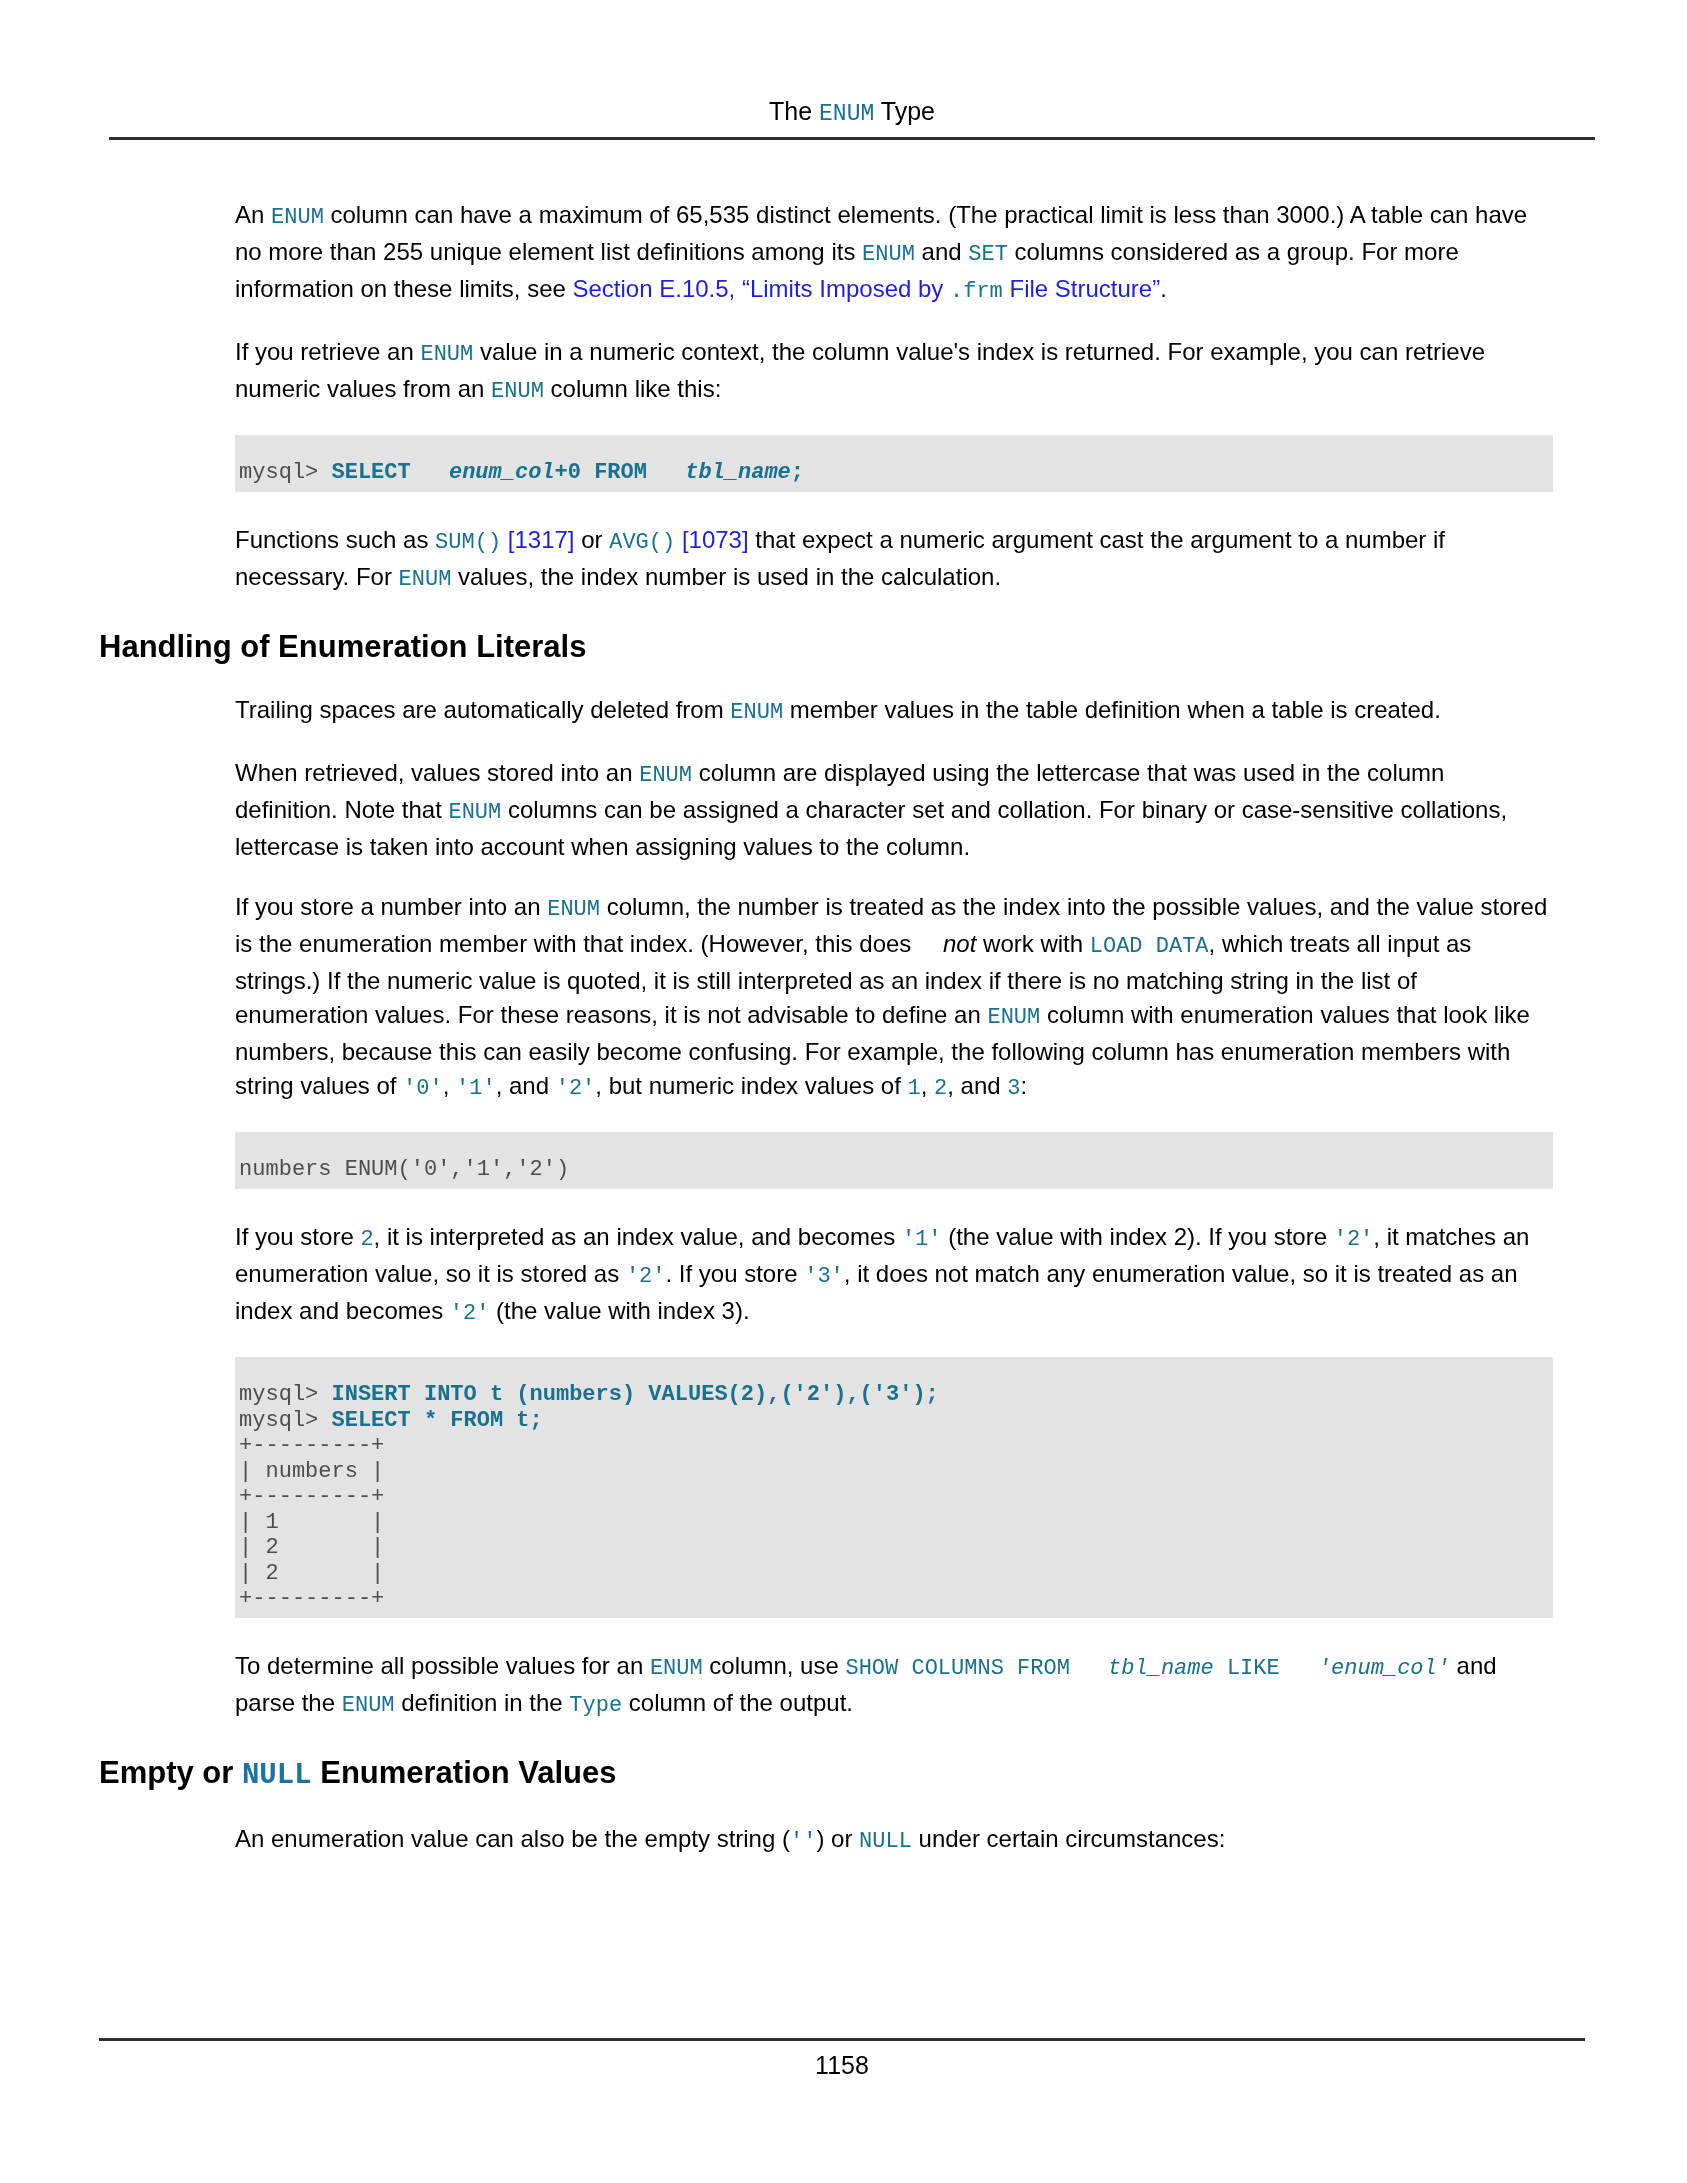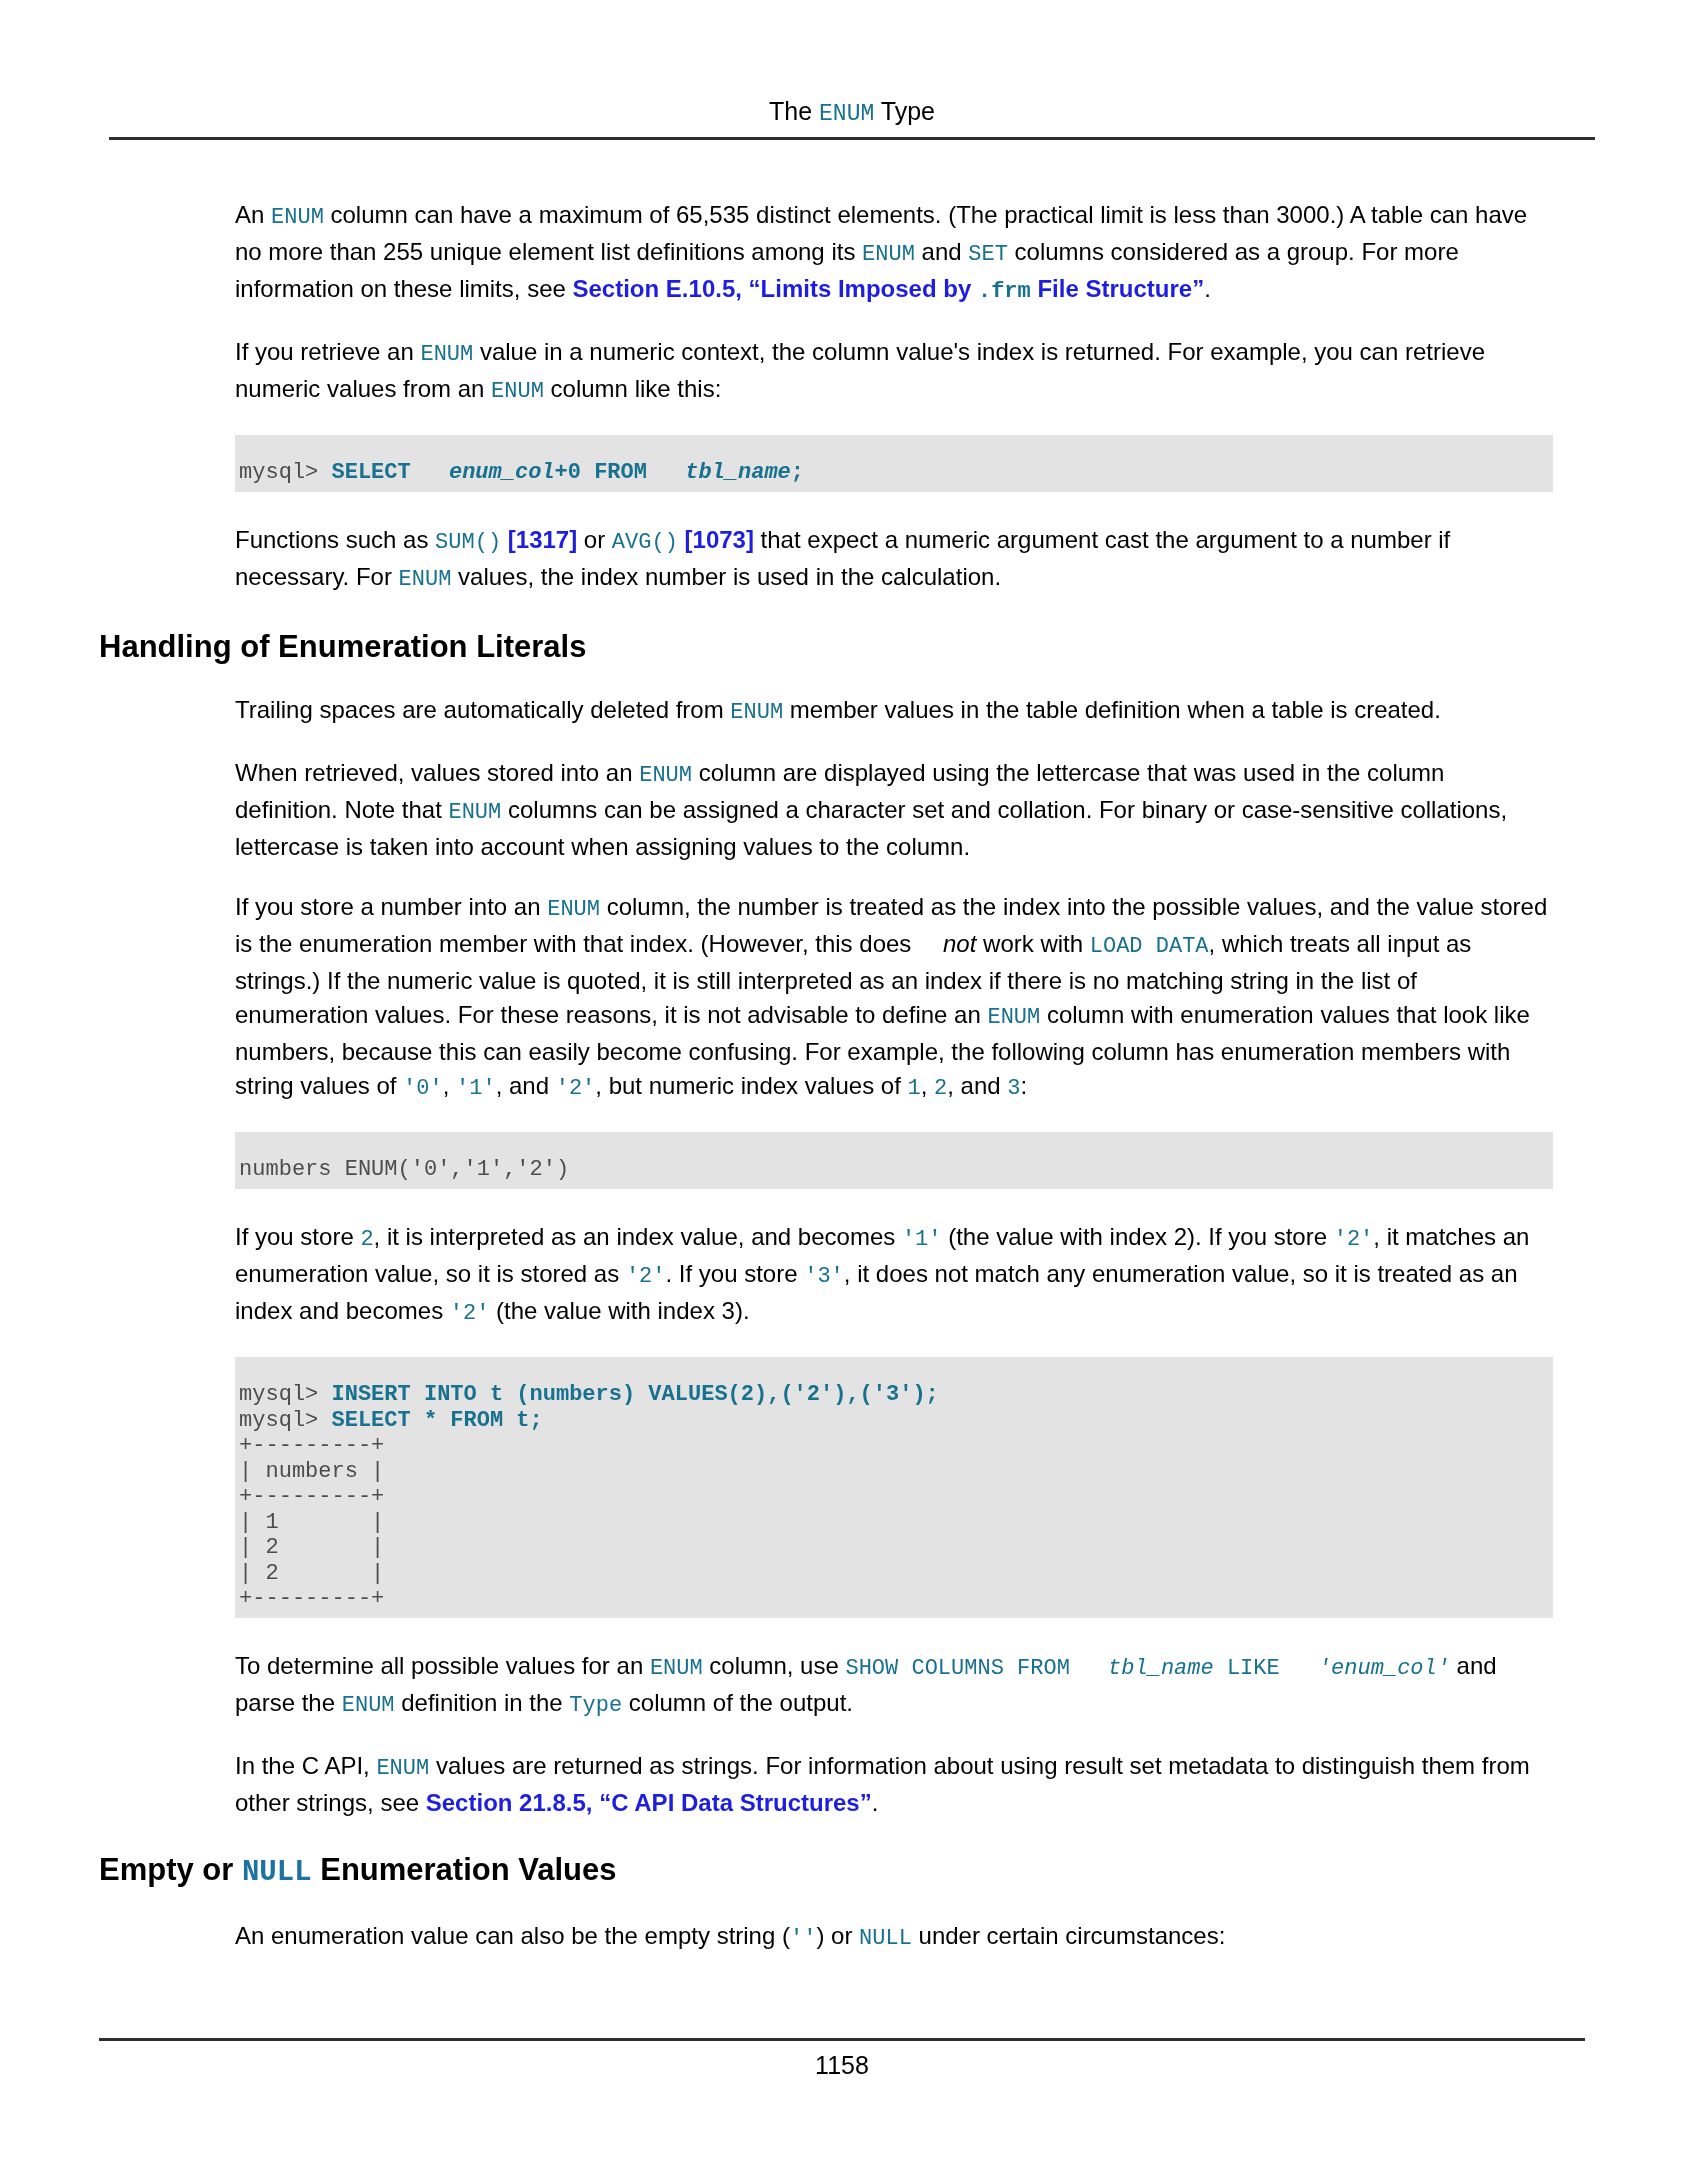--- a/index.html
+++ b/index.html
@@ -36,21 +36,21 @@
     color:var(--teal);
     font-size:22px;
   }
   .code-h{
     font-family:"Liberation Mono",monospace;
     color:var(--tealh);
     font-weight:bold;
     font-size:29px;
   }
   .it,.italic{font-style:italic;margin-left:25px;}
-  .link{color:var(--blue);text-decoration:none;cursor:pointer;font-weight:bold;}
+  .link{color:var(--blue);text-decoration:none;cursor:pointer;}
   .link-code{color:var(--teal);}
   .kw{color:var(--teal);font-weight:bold;}
   .gray{color:var(--codegray);}
   pre.codeblock{
     background:var(--codebg);
     margin:15px 0 31px;
     padding:25px 6.6px 6.6px 4.1px;
     font-family:"Liberation Mono",monospace;
     font-size:22px;line-height:25.5px;
     color:var(--codegray);
@@ -76,21 +76,20 @@
       <pre class="codeblock"><div class="cl"><span class="gray">mysql&gt; </span><span class="kw">SELECT </span><span class="kw italic">enum_col</span><span class="kw">+0 </span><span class="kw">FROM </span><span class="kw italic">tbl_name</span><span class="kw">;</span></div></pre>
       <p><span>Functions such as </span><span class="code">SUM()</span><span> </span><a class="link">[1317]</a><span> or </span><span class="code">AVG()</span><span> </span><a class="link">[1073]</a><span> that expect a numeric argument cast the argument to a number if necessary. For </span><span class="code">ENUM</span><span> values, the index number is used in the calculation.</span></p>
       <h2><span>Handling of Enumeration Literals</span></h2>
       <p><span>Trailing spaces are automatically deleted from </span><span class="code">ENUM</span><span> member values in the table definition when a table is created.</span></p>
       <p><span>When retrieved, values stored into an </span><span class="code">ENUM</span><span> column are displayed using the lettercase that was used in the column definition. Note that </span><span class="code">ENUM</span><span> columns can be assigned a character set and collation. For binary or case-sensitive collations, lettercase is taken into account when assigning values to the column.</span></p>
       <p><span>If you store a number into an </span><span class="code">ENUM</span><span> column, the number is treated as the index into the possible values, and the value stored is the enumeration member with that index. (However, this does </span><span class="it">not</span><span> work with </span><span class="code">LOAD DATA</span><span>, which treats all input as strings.) If the numeric value is quoted, it is still interpreted as an index if there is no matching string in the list of enumeration values. For these reasons, it is not advisable to define an </span><span class="code">ENUM</span><span> column with enumeration values that look like numbers, because this can easily become confusing. For example, the following column has enumeration members with string values of </span><span class="code">'0'</span><span>, </span><span class="code">'1'</span><span>, and </span><span class="code">'2'</span><span>, but numeric index values of </span><span class="code">1</span><span>, </span><span class="code">2</span><span>, and </span><span class="code">3</span><span>:</span></p>
       <pre class="codeblock"><div class="cl"><span class="gray">numbers ENUM('0','1','2')</span></div></pre>
       <p><span>If you store </span><span class="code">2</span><span>, it is interpreted as an index value, and becomes </span><span class="code">'1'</span><span> (the value with index 2). If you store </span><span class="code">'2'</span><span>, it matches an enumeration value, so it is stored as </span><span class="code">'2'</span><span>. If you store </span><span class="code">'3'</span><span>, it does not match any enumeration value, so it is treated as an index and becomes </span><span class="code">'2'</span><span> (the value with index 3).</span></p>
       <pre class="codeblock"><div class="cl"><span class="gray">mysql&gt; </span><span class="kw">INSERT INTO t (numbers) VALUES(2),('2'),('3');</span></div><div class="cl"><span class="gray">mysql&gt; </span><span class="kw">SELECT * FROM t;</span></div><div class="cl"><span class="gray">+---------+</span></div><div class="cl"><span class="gray">| numbers |</span></div><div class="cl"><span class="gray">+---------+</span></div><div class="cl"><span class="gray">| 1       |</span></div><div class="cl"><span class="gray">| 2       |</span></div><div class="cl"><span class="gray">| 2       |</span></div><div class="cl"><span class="gray">+---------+</span></div></pre>
       <p><span>To determine all possible values for an </span><span class="code">ENUM</span><span> column, use </span><span class="code">SHOW COLUMNS FROM </span><span class="code italic">tbl_name</span><span class="code"> LIKE </span><span class="code italic">'enum_col'</span><span> and parse the </span><span class="code">ENUM</span><span> definition in the </span><span class="code">Type</span><span> column of the output.</span></p>
-      <p><span>In the C API, </span><span class="code">ENUM</span><span> values are returned as strings. For information about using result set metadata to distinguish them from other strings, see </span><a class="link">Section 21.8.5, “C API Data Structures”</a><span>.</span></p>
       <h2><span>Empty or </span><span class="code-h">NULL</span><span> Enumeration Values</span></h2>
       <p><span>An enumeration value can also be the empty string (</span><span class="code">''</span><span>) or </span><span class="code">NULL</span><span> under certain circumstances:</span></p>
     </main>
 
   <footer class="page-footer">
     <div class="rule"></div>
     <div class="page-number">1158</div>
   </footer>
 
 </div>

